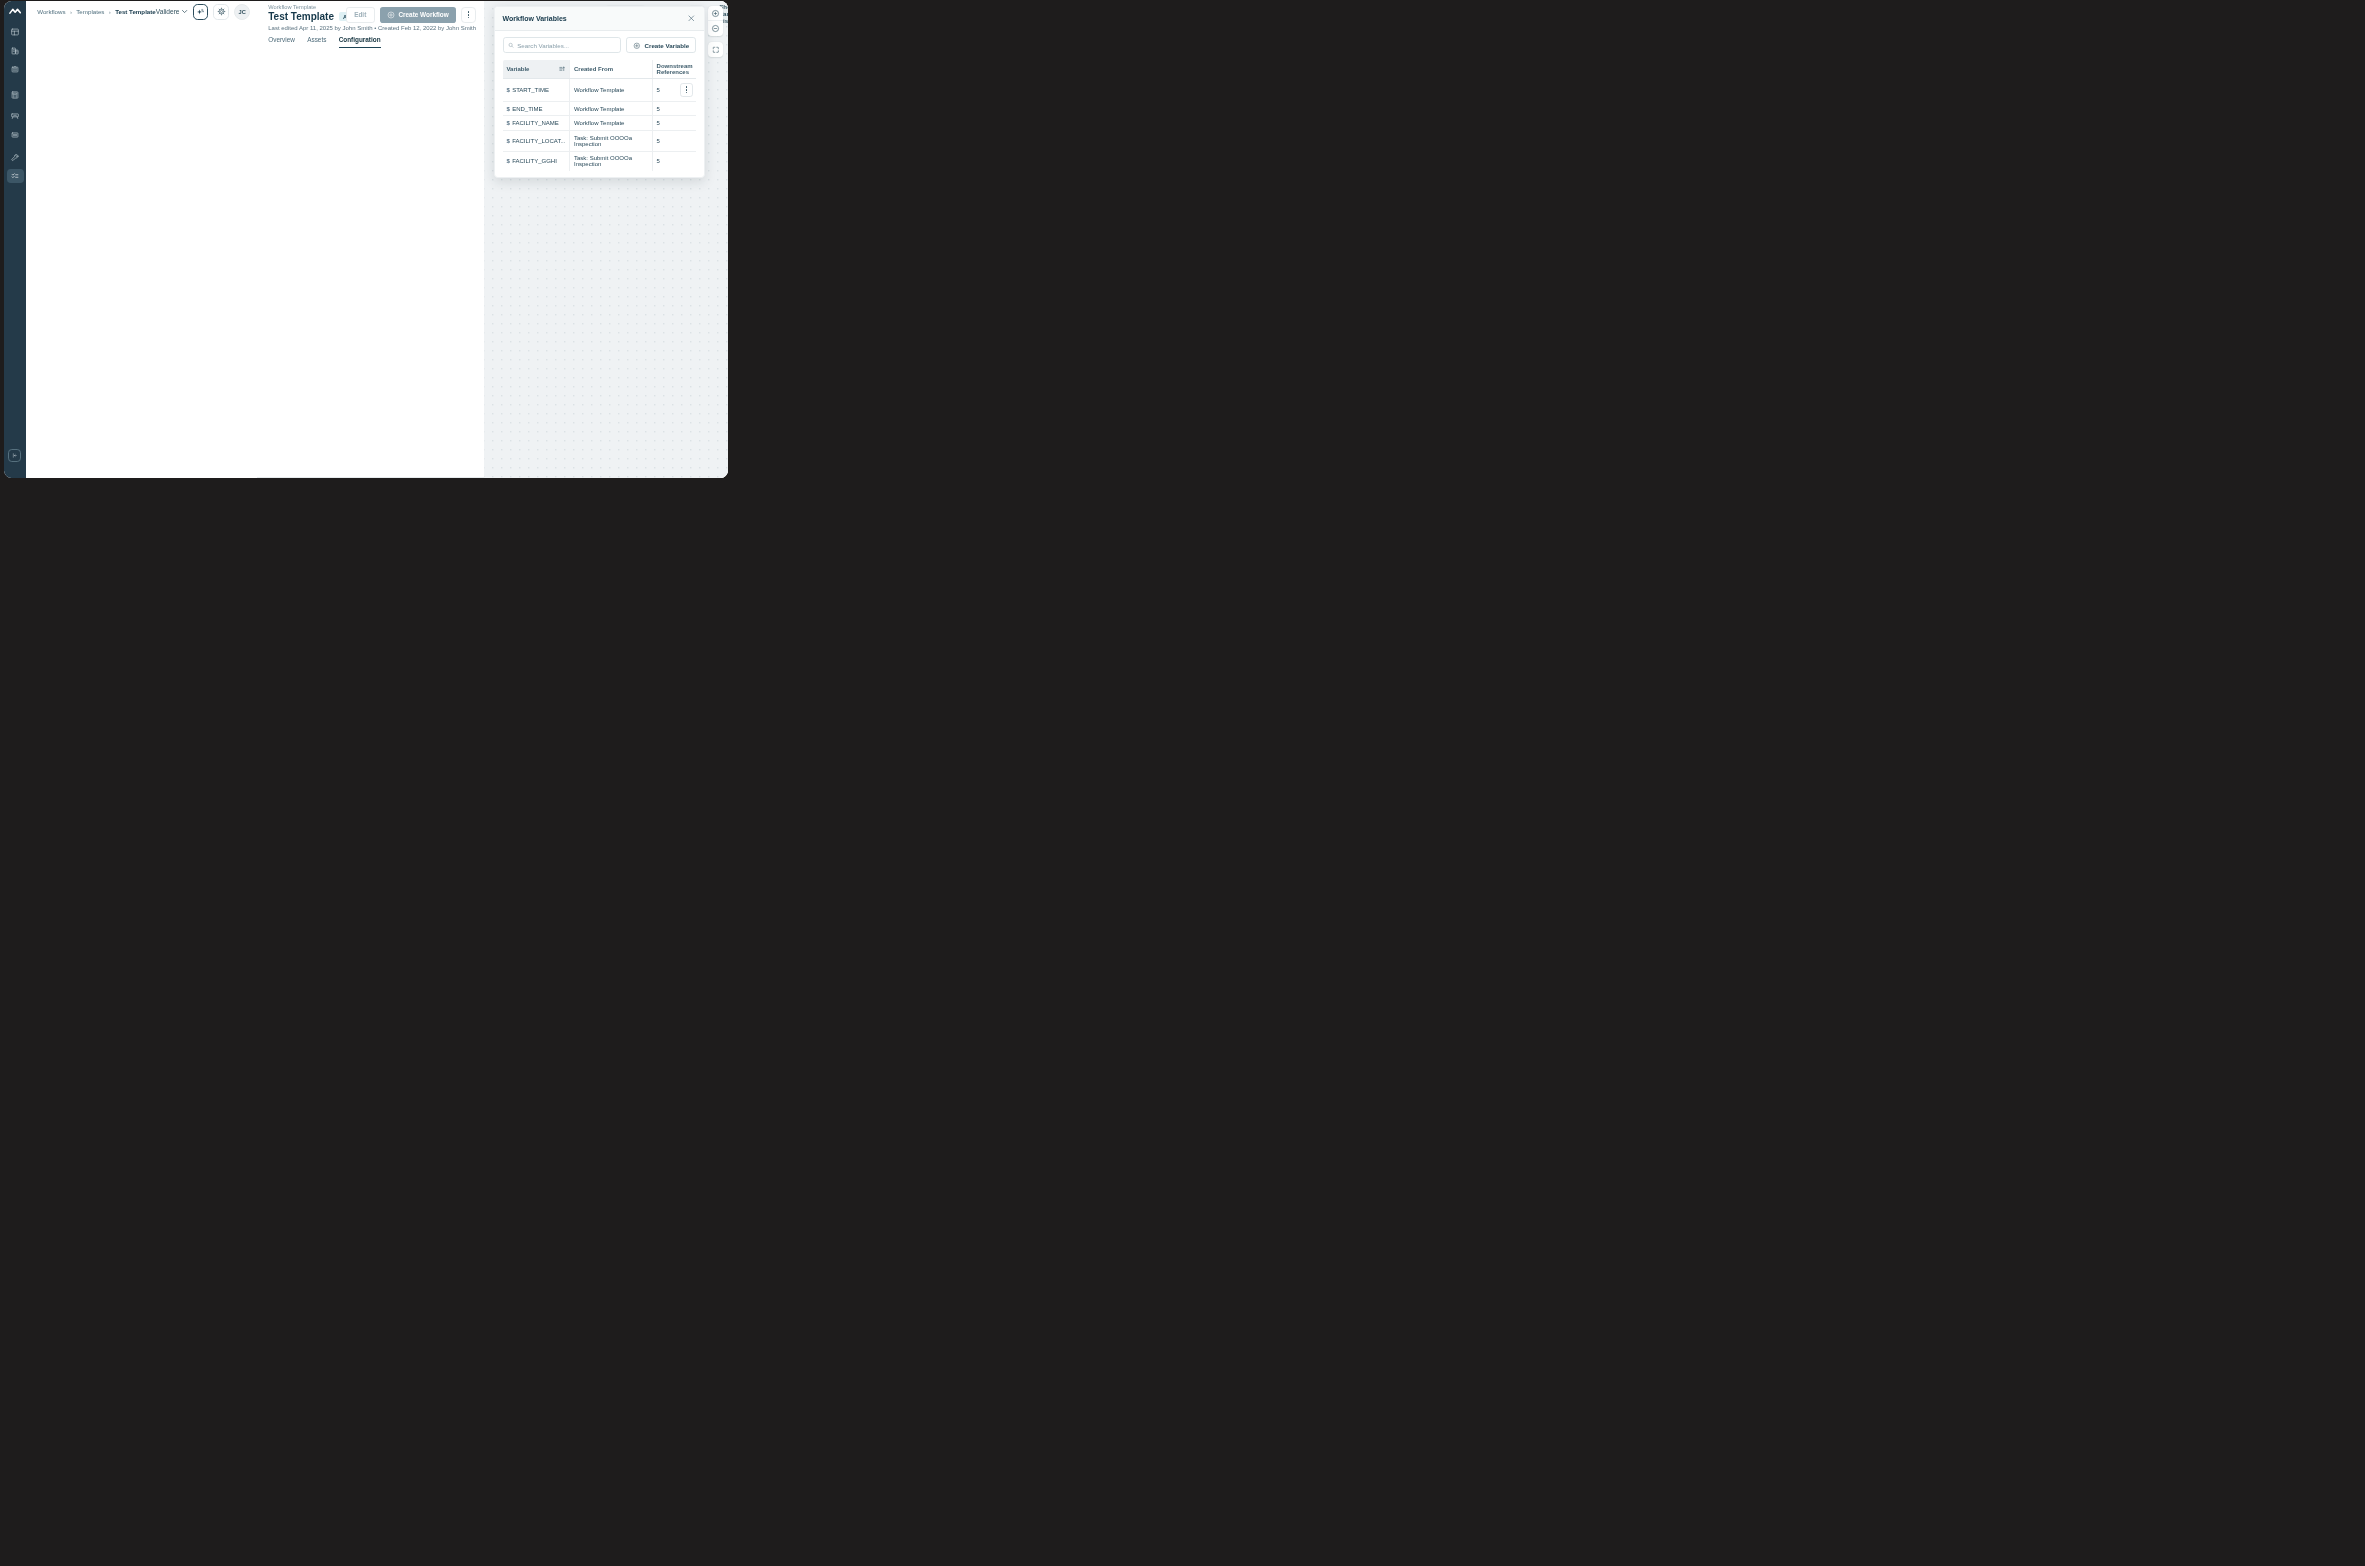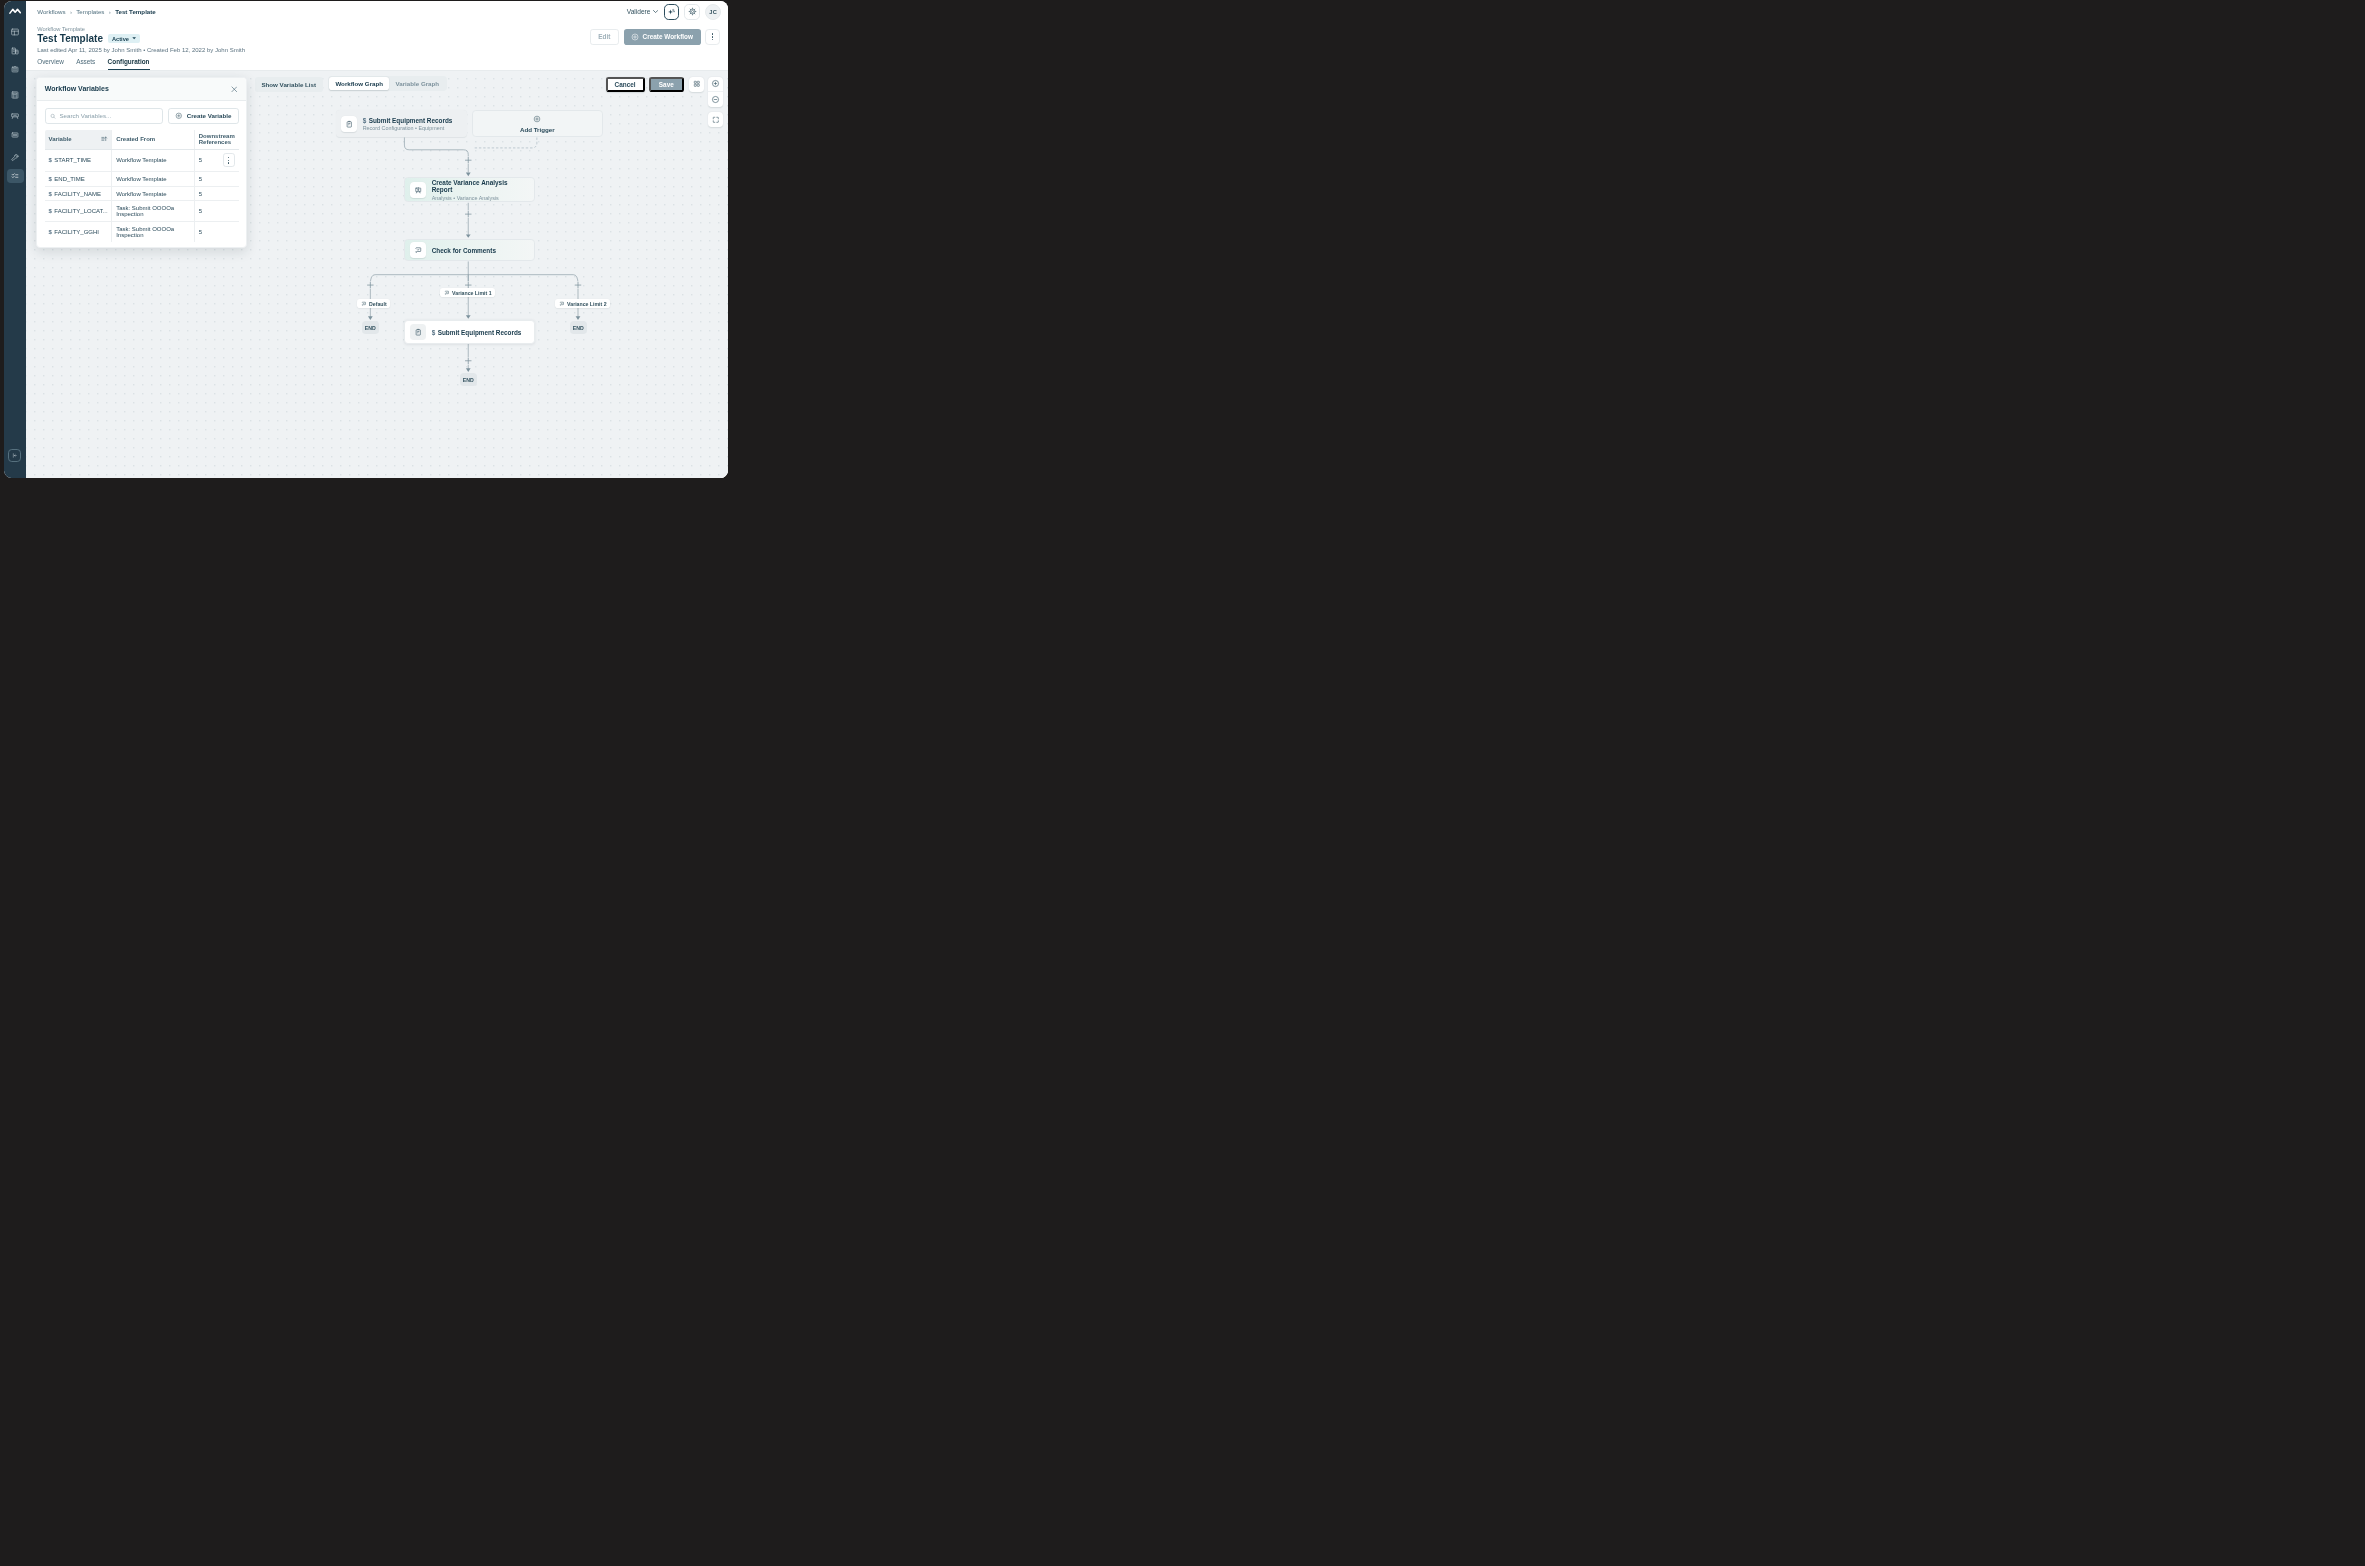--- a/index.html
+++ b/index.html
@@ -16,21 +16,21 @@
                align-items:center; justify-content:center; position:absolute; left:2.8px; }
   .side-item svg { stroke:#c2cfd6; fill:none; stroke-width:1.5; stroke-linecap:round; stroke-linejoin:round; }
   .side-item.active { background:#3c5666; }
   .side-item.active svg { stroke:#ffffff; }
   .collapse-btn { position:absolute; bottom:16px; left:4.7px; width:12.8px; height:12.8px;
                   border:0.7px solid #56707e; border-radius:3.8px; display:flex;
                   align-items:center; justify-content:center; }
   .collapse-btn svg { stroke:#cfd9de; fill:none; stroke-width:1.5; stroke-linecap:round; stroke-linejoin:round;}
 
   
-  .main { flex:1; display:flex; flex-direction:column; background:#fff; min-width:0; }
+  .main { flex:1; display:flex; flex-direction:row; background:#fff; min-width:0; }
 
   .topbar { height:22px; flex:none; display:flex; align-items:center; padding:0 6.6px 0 11.4px; }
   .crumbs { display:flex; align-items:center; gap:4.3px; font-size:6.2px; color:#51707f; }
   .crumb { cursor:default; }
   .crumb.current { color:#16384a; font-weight:bold; }
   .crumb-sep { color:#7d929d; font-size:6.2px; }
   .top-right { margin-left:auto; display:flex; align-items:center; gap:5.2px; }
   .org { display:flex; align-items:center; gap:2.8px; font-size:6.6px; color:#33525f; }
   .icon-btn { width:15.6px; height:15.6px; border-radius:4.7px; background:#fff;
               display:flex; align-items:center; justify-content:center; }

